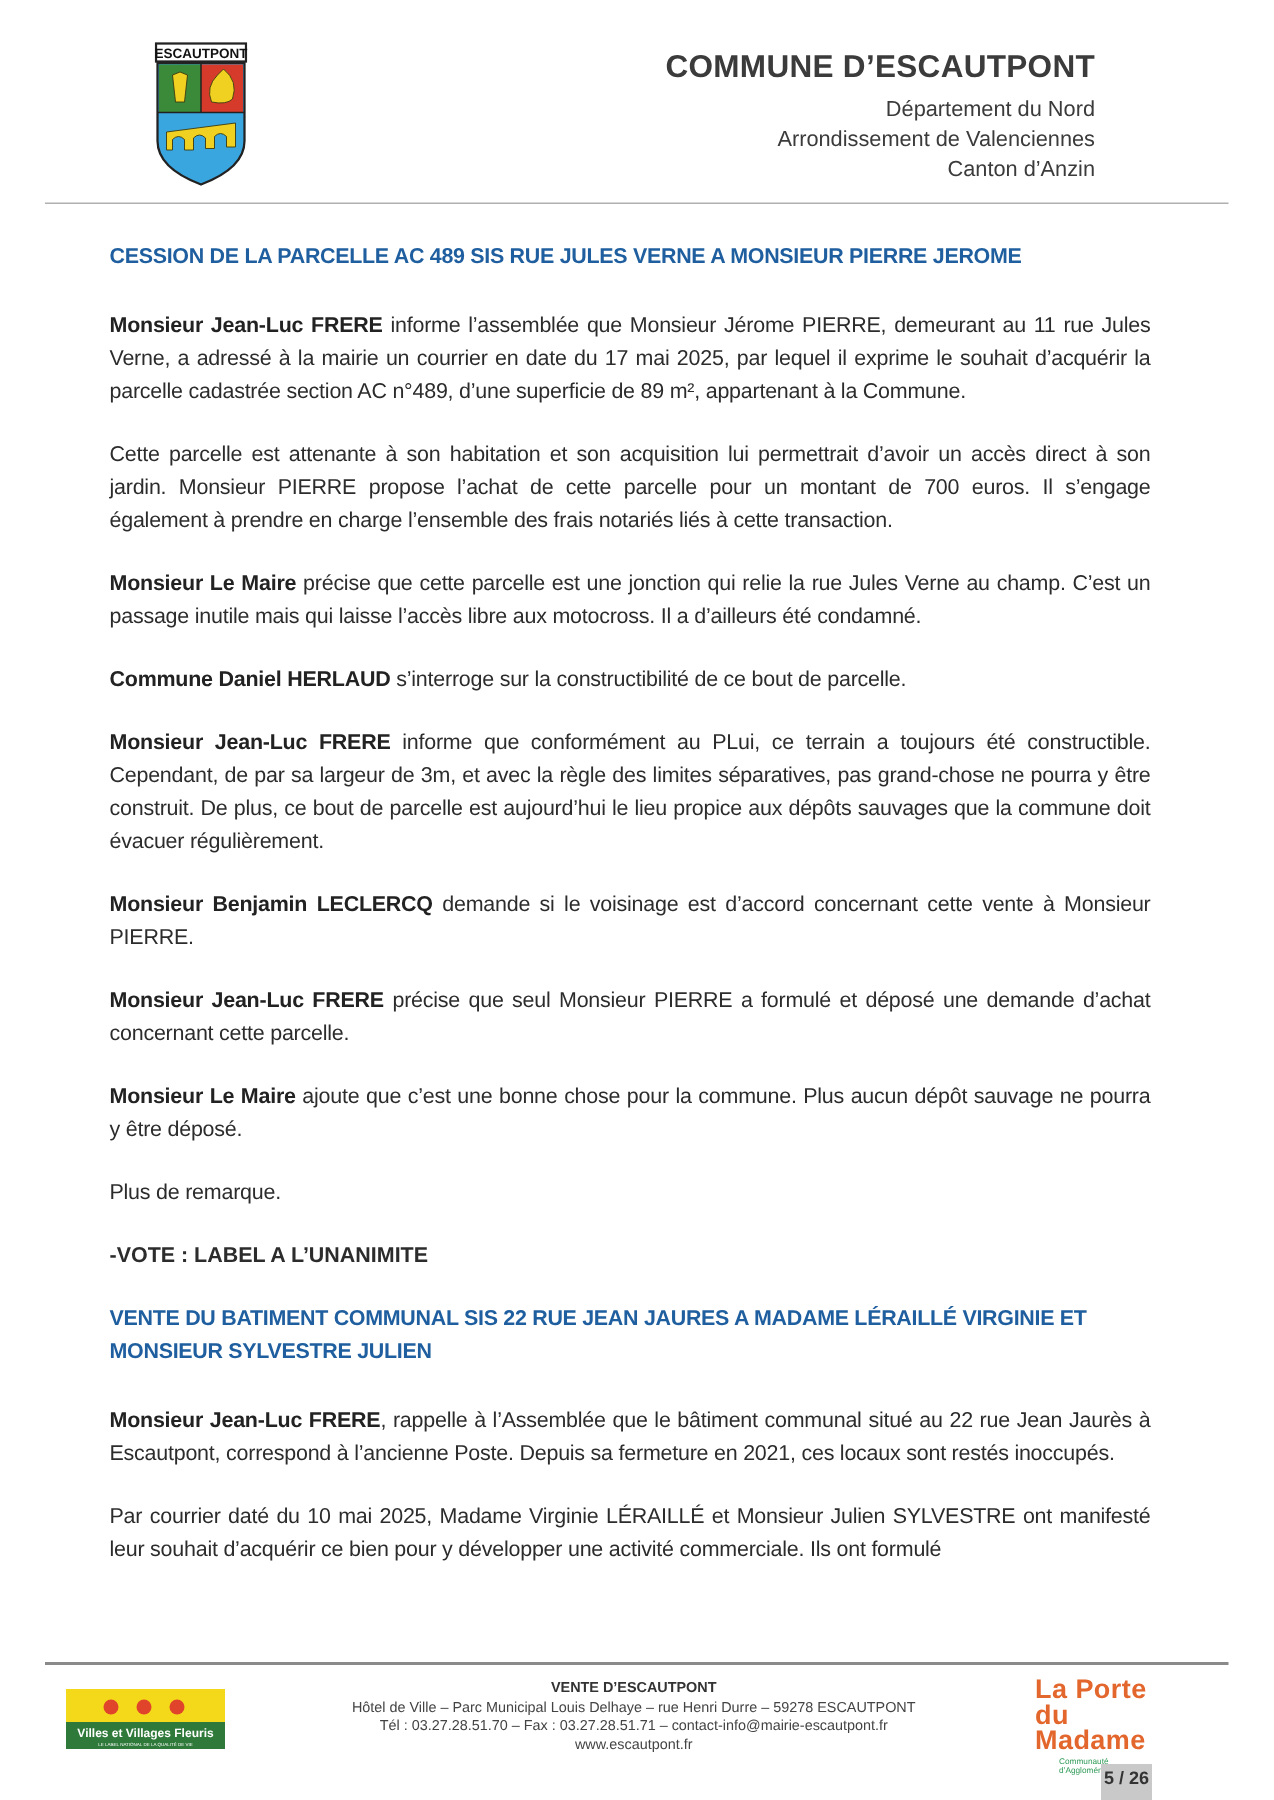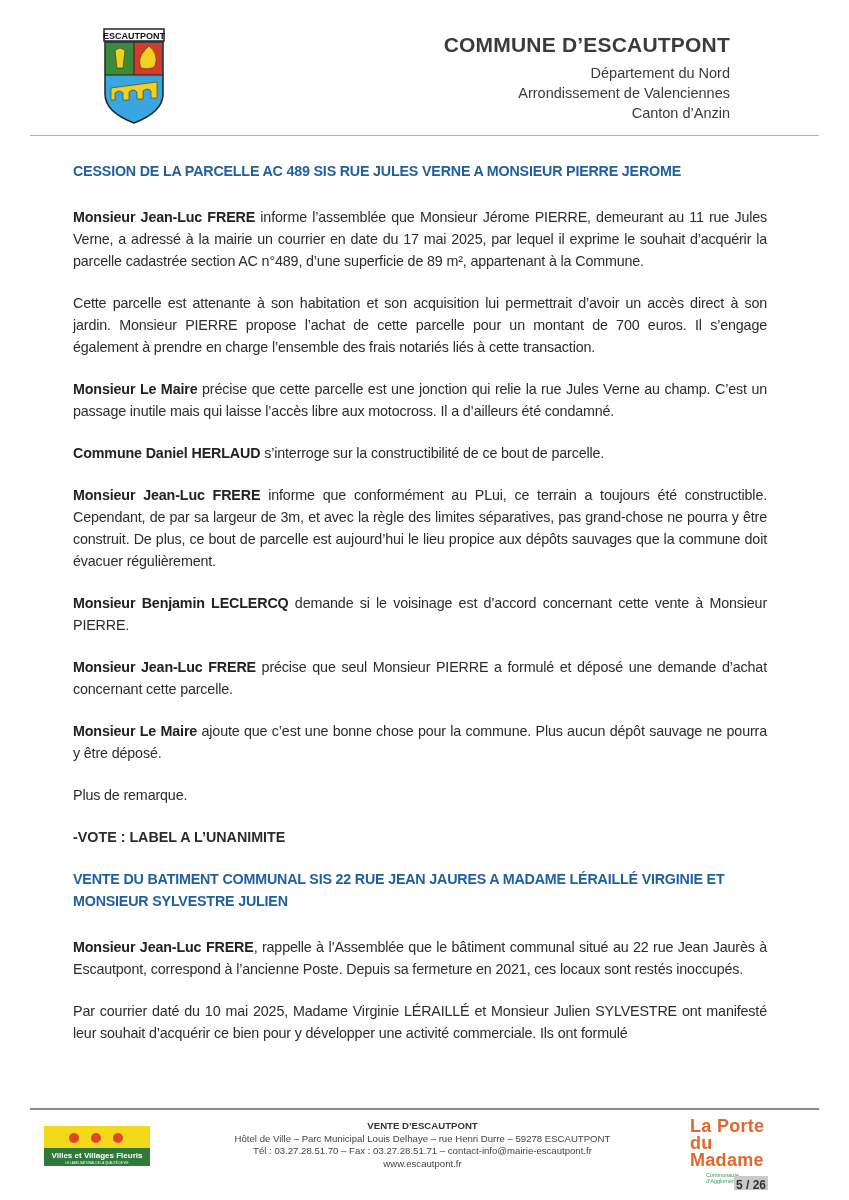--- a/index.html
+++ b/index.html
@@ -18,21 +18,21 @@
   .para { margin: 0 0 20px 0; text-align: justify; letter-spacing: -0.15px; }
   .para b { font-weight: bold; color: #222; }
   .vote { margin: 0 0 20px 0; }
   .hr-bottom { position: absolute; left: 30px; top: 1108px; width: 789px; height: 2px; background: #8a8a8a; }
   .footer-left { position: absolute; left: 44px; top: 1126px; width: 106px; height: 40px; }
   .footer-center { position: absolute; left: 200px; top: 1120px; width: 445px; text-align: center; font-size: 9.6px; line-height: 12.5px; color: #444; }
   .footer-center .fc-title { font-weight: bold; color: #333; }
   .footer-right { position: absolute; left: 690px; top: 1118px; width: 90px; }
   .lph1 { font-size: 18px; font-weight: bold; color: #e3672d; line-height: 17px; letter-spacing: 0.3px; }
   .lph-sub { font-size: 5.5px; color: #2f9a57; margin-left: 16px; margin-top: 3px; line-height: 6px; }
-  .page-num { position: absolute; left: 734px; top: 1176px; width: 34px; height: 14px; background: #c9c9c9; color: #333; font-size: 12px; font-weight: bold; text-align: center; line-height: 18px; }
+  .page-num { position: absolute; left: 734px; top: 1176px; width: 34px; height: 24px; background: #c9c9c9; color: #333; font-size: 12px; font-weight: bold; text-align: center; line-height: 18px; }
 </style>
 </head>
 <body>
 
 <svg class="crest" viewBox="0 0 62 98">
   <rect x="1" y="1" width="60" height="12" fill="#fff" stroke="#222" stroke-width="1.5"></rect>
   <text x="31" y="10.5" font-size="9" font-weight="bold" text-anchor="middle" font-family="Liberation Sans, sans-serif" fill="#111">ESCAUTPONT</text>
   <path d="M2 14 H60 V66 Q60 84 31 95 Q2 84 2 66 Z" fill="#3aa6e0" stroke="#222" stroke-width="1.5"></path>
   <rect x="3" y="15" width="28" height="32" fill="#3a8a3a"></rect>
   <rect x="31" y="15" width="28" height="32" fill="#d63a2a"></rect>

